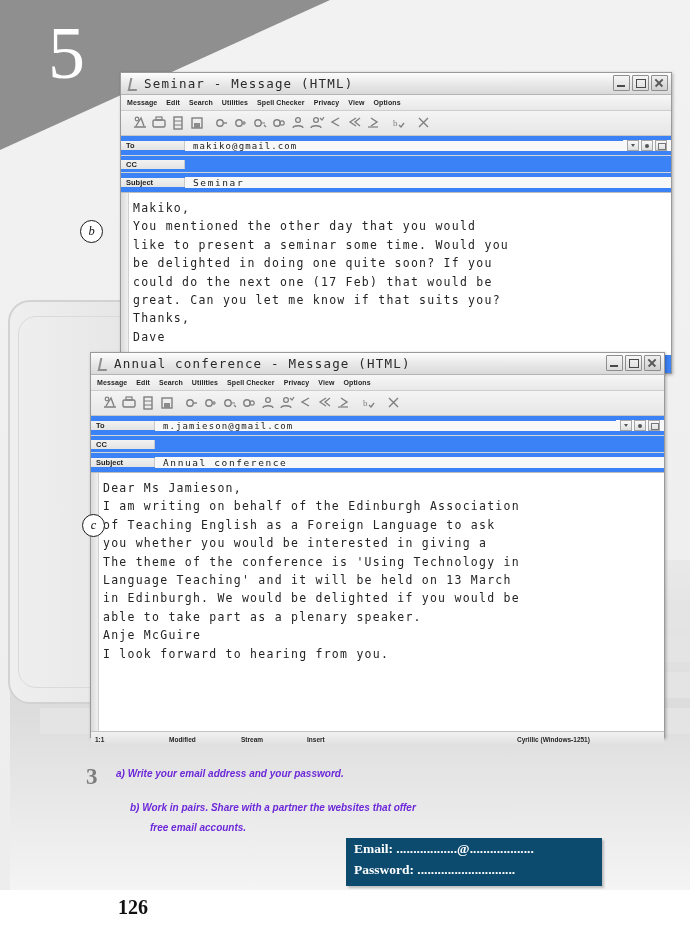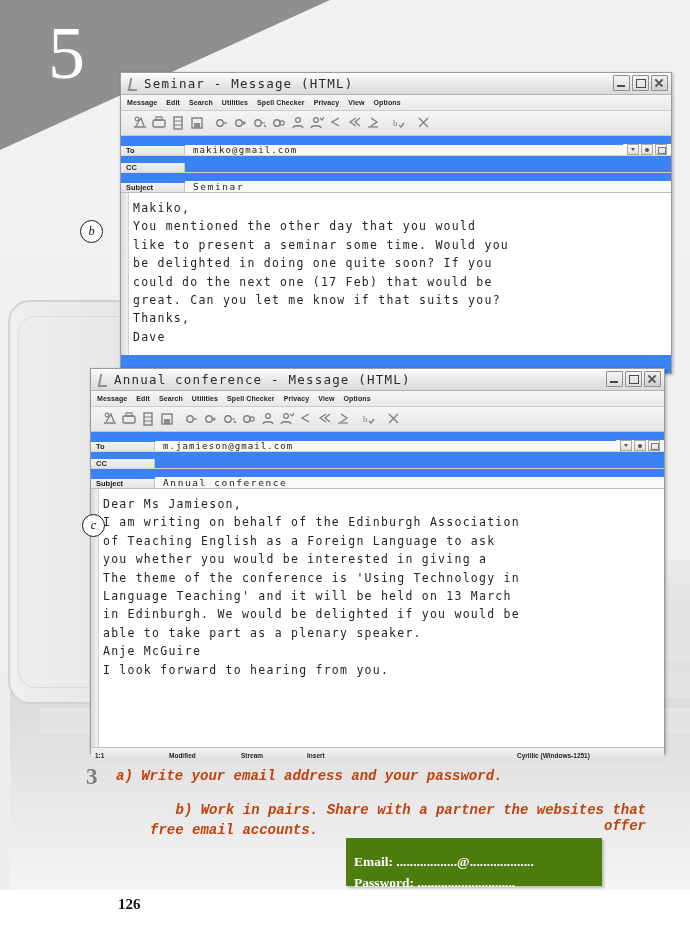--- a/index.html
+++ b/index.html
@@ -99,21 +99,21 @@
     background:linear-gradient(180deg,#f4f4f4,#e6e6e6);
     border-bottom:1px solid #c6c6c6;
   }
   .tb-ico{
     width:18px;height:18px;position:relative;opacity:.72;flex:0 0 auto;
   }
   .tb-sep{width:5px;height:18px;flex:0 0 auto;}
   .tb-ico svg{display:block;}
 
   .fields{border-bottom:1px solid #bdbdbd;}
-  .frow{display:flex;height:16px;align-items:flex-end;border-bottom:1px solid #d4d4d4;}
+  .frow{display:flex;height:16px;align-items:center;border-bottom:1px solid #d4d4d4;}
   .frow:last-child{border-bottom:none;}
   .flabel{
     width:58px;flex:0 0 58px;
     background:linear-gradient(180deg,#f2f2f2,#e3e3e3);
     border-right:1px solid #c8c8c8;
     font-size:7.5px;font-weight:700;color:#1d1d1d;
     display:flex;align-items:center;padding-left:5px;
   }
   .fvalue{
     flex:1;background:#f8f8f8;display:flex;align-items:center;padding-left:8px;
@@ -149,63 +149,63 @@
     border-top:1px solid #c2c2c2;
     font-size:6.5px;color:#252525;font-weight:700;
   }
   .st{padding-left:4px;white-space:nowrap;}
 
   
   #win-seminar{left:120px;top:72px;width:550px;height:300px;}
   #win-seminar .body-area{height:152px;position:relative;}
 
   
-  #win-conference{left:90px;top:368px;width:573px;height:384px;}
+  #win-conference{left:90px;top:352px;width:573px;height:384px;}
   #win-conference .body-area{height:248px;position:relative;}
 
   
   .marker{
     position:absolute;width:21px;height:21px;border-radius:50%;
     border:1.4px solid #1a1a1a;background:#ffffff;
     display:flex;align-items:center;justify-content:center;
     font-family:"Liberation Serif", serif;font-size:12.5px;font-style:italic;
     color:#111;z-index:40;
   }
   #marker-b{left:80px;top:220px;}
   #marker-c{left:82px;top:514px;}
 
   
   #exercise{position:absolute;left:86px;top:760px;width:560px;}
   #ex-num{
     position:absolute;left:0;top:4px;
     font-family:"Liberation Serif",serif;font-size:23px;color:#7d7d7d;font-weight:700;
   }
   .ex-line{
-    font-family:Liberation Mono, monospace;
-    font-style:italic;font-weight:700;font-size:14px;color:#c2410c;
+    font-family:Liberation Sans, sans-serif;
+    font-style:italic;font-weight:700;font-size:10px;color:#6d28d9;
   }
   #ex-a{position:absolute;left:30px;top:8px;}
   #ex-b1{position:absolute;left:44px;top:42px;text-align:right;}
   #ex-b2{position:absolute;left:64px;top:62px;}
 
   
   #answer-box{
     position:absolute;left:346px;top:838px;width:256px;height:48px;
-    background:#4d7c0f;box-shadow:2px 2px 2px rgba(0,0,0,.22);
-    padding:13px 0 0 8px;box-sizing:border-box;
+    background:#0c4a6e;box-shadow:2px 2px 2px rgba(0,0,0,.22);
+    padding:0 0 0 8px;box-sizing:border-box;
   }
   .ab-line{
     color:#ffffff;font-family:"Liberation Serif",serif;font-weight:700;
     font-size:13.5px;line-height:21px;white-space:pre;
   }
 
   
   #page-number{
     position:absolute;left:118px;top:896px;
-    font-family:"Liberation Serif",serif;font-weight:700;font-size:15px;color:#111;
+    font-family:"Liberation Serif",serif;font-weight:700;font-size:20px;color:#111;
   }
 </style>
 </head>
 <body>
 
 <div id="photo-bg">
   <div id="laptop-body"></div>
   <div class="kbd-band" style="left:40px;top:600px;height:26px;"></div>
   <div class="kbd-band" style="left:40px;top:636px;height:26px;"></div>
   <div class="kbd-band" style="left:40px;top:672px;height:26px;"></div>

